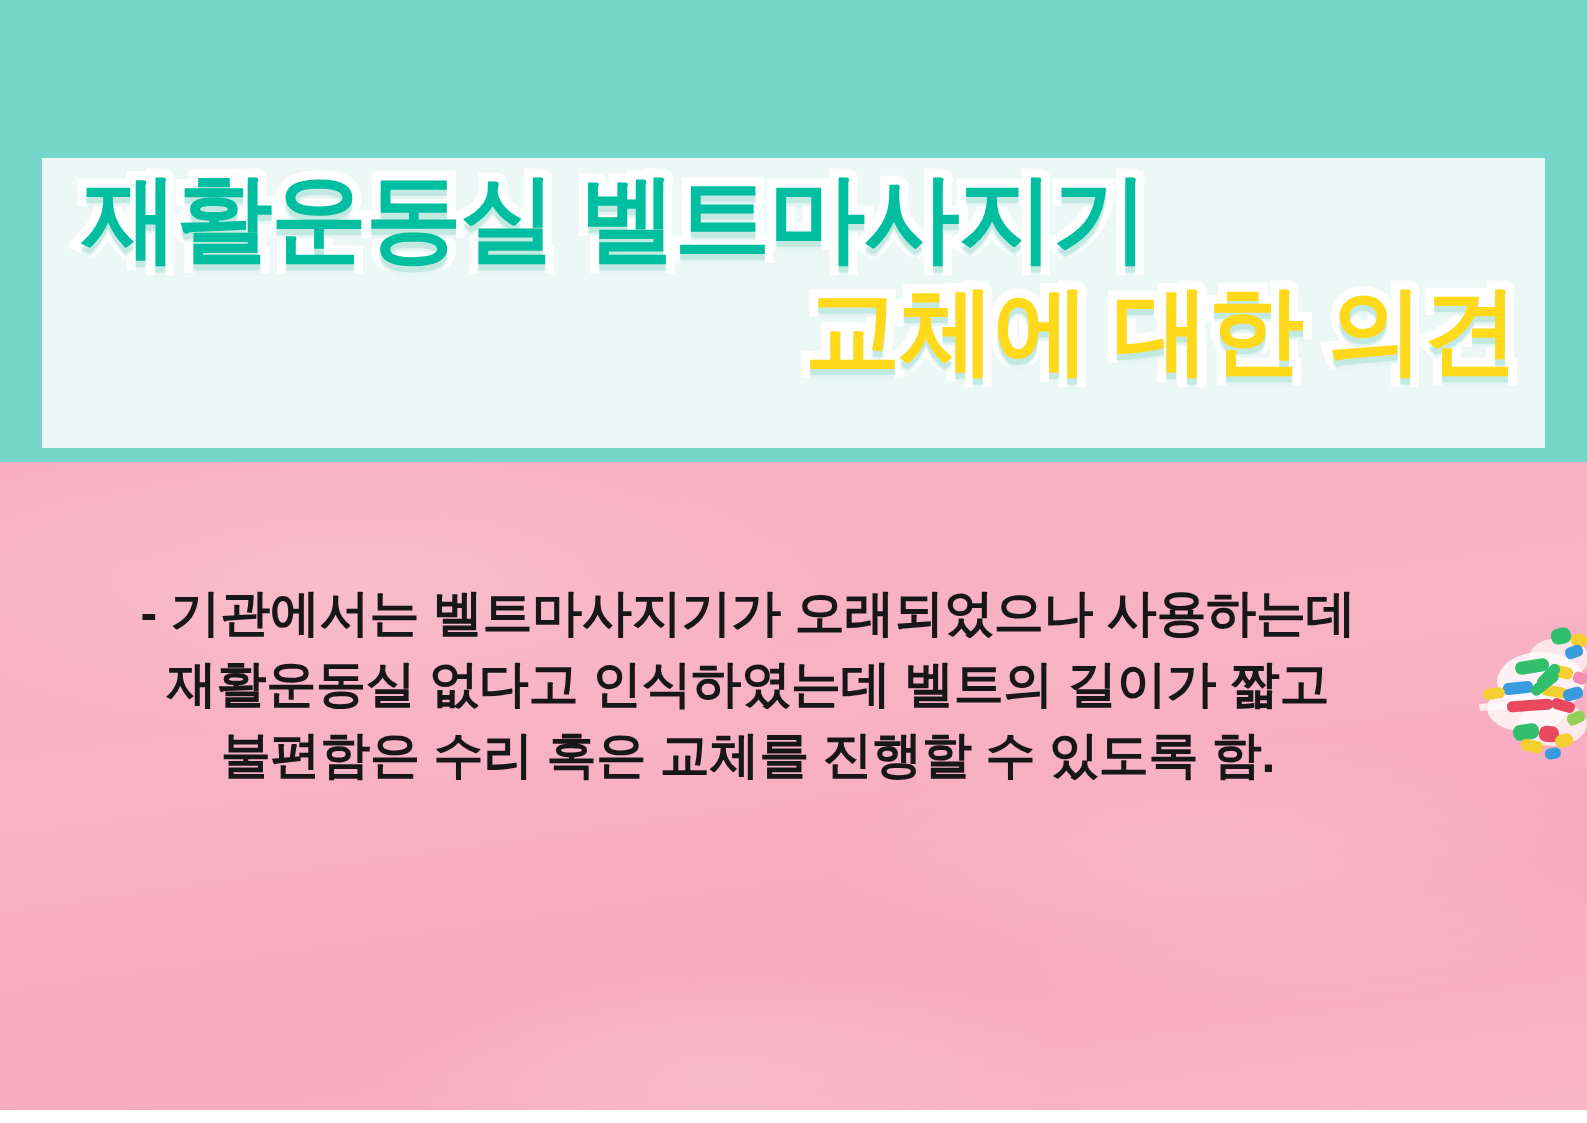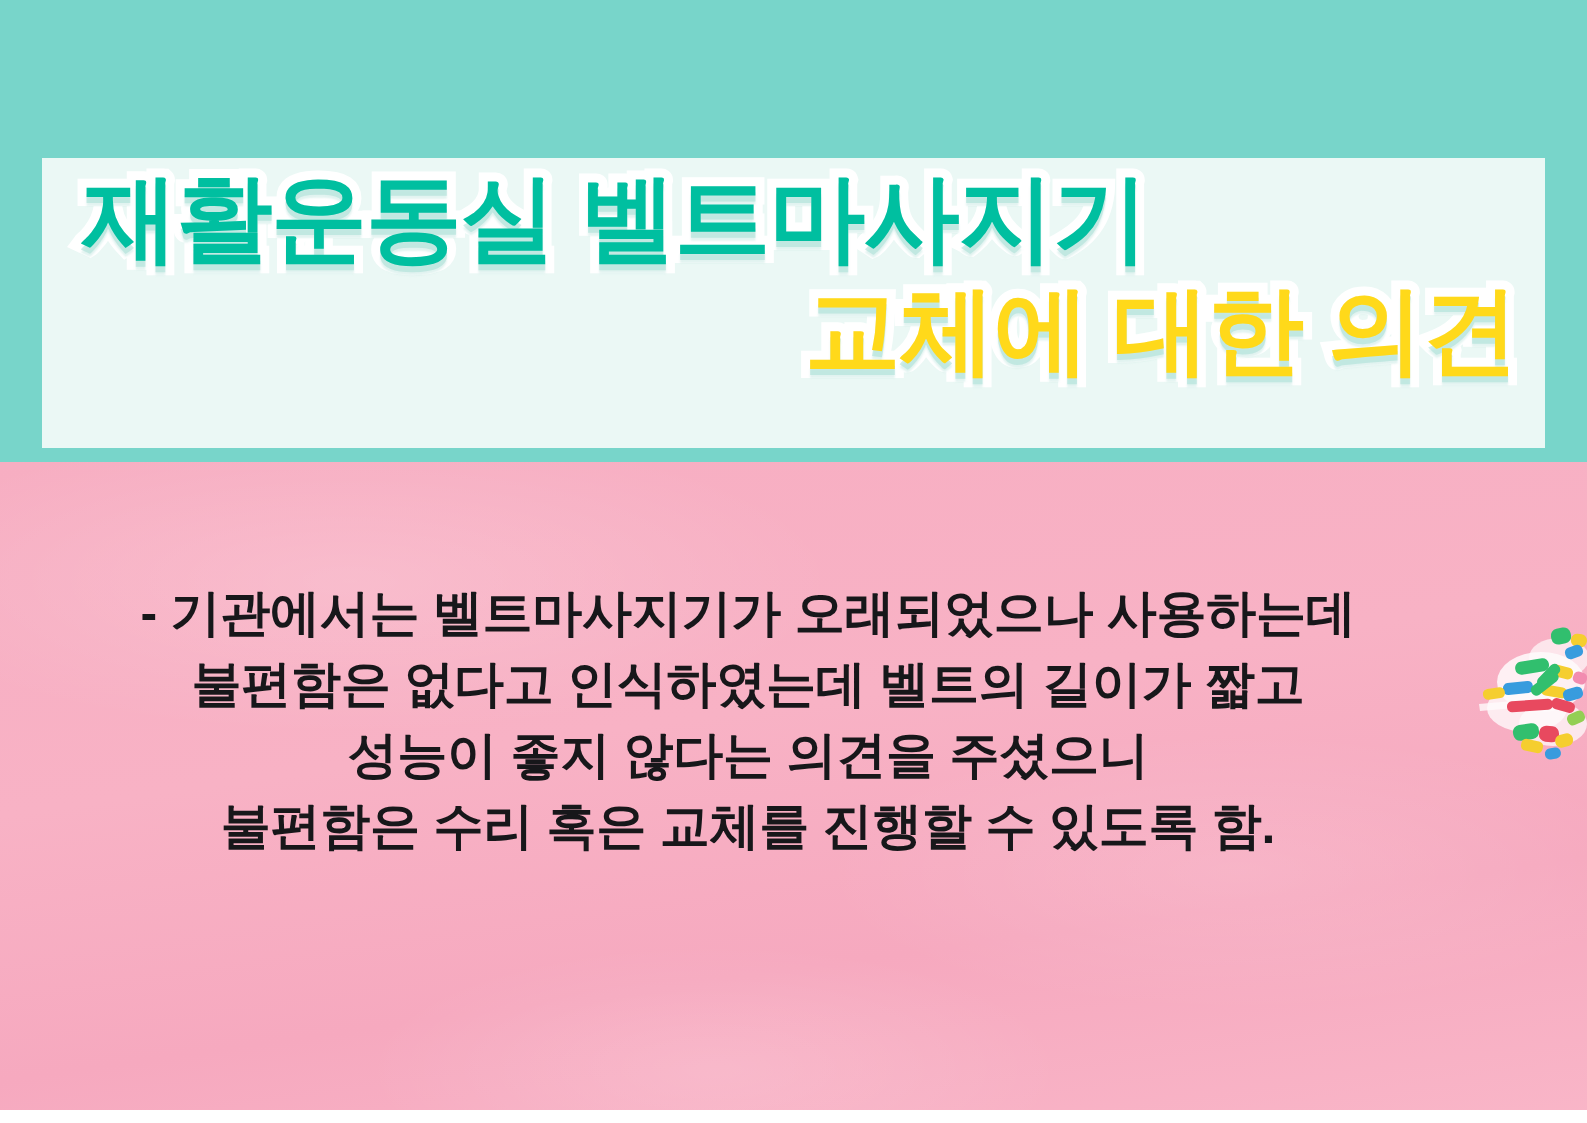--- a/index.html
+++ b/index.html
@@ -117,22 +117,21 @@
   <div class="band-teal"></div>
   <div class="band-pink"></div>
 
   <div class="header-panel">
     <div class="title-line title-line-1">재활운동실 벨트마사지기</div>
     <div class="title-line title-line-2">교체에 대한 의견</div>
   </div>
 
   <div class="body-block">
     <div class="body-line">- 기관에서는 벨트마사지기가 오래되었으나 사용하는데</div>
-    <div class="body-line">불편함은 없다고 인식하였는데 벨트의 길이가 짧고</div>
-    <div class="body-line">성능이 좋지 않다는 의견을 주셨으니</div>
+    <div class="body-line">재활운동실 없다고 인식하였는데 벨트의 길이가 짧고</div>
     <div class="body-line">불편함은 수리 혹은 교체를 진행할 수 있도록 함.</div>
   </div>
 
   <svg class="confetti" viewBox="0 0 132 150">
     <g>
 
       <ellipse cx="86" cy="70" rx="44" ry="30" fill="#ffffff" opacity="0.85"></ellipse>
       <ellipse cx="72" cy="96" rx="40" ry="24" fill="#ffffff" opacity="0.8"></ellipse>
       <ellipse cx="98" cy="112" rx="34" ry="22" fill="#ffffff" opacity="0.75"></ellipse>
       <ellipse cx="104" cy="46" rx="30" ry="20" fill="#ffffff" opacity="0.7"></ellipse>

